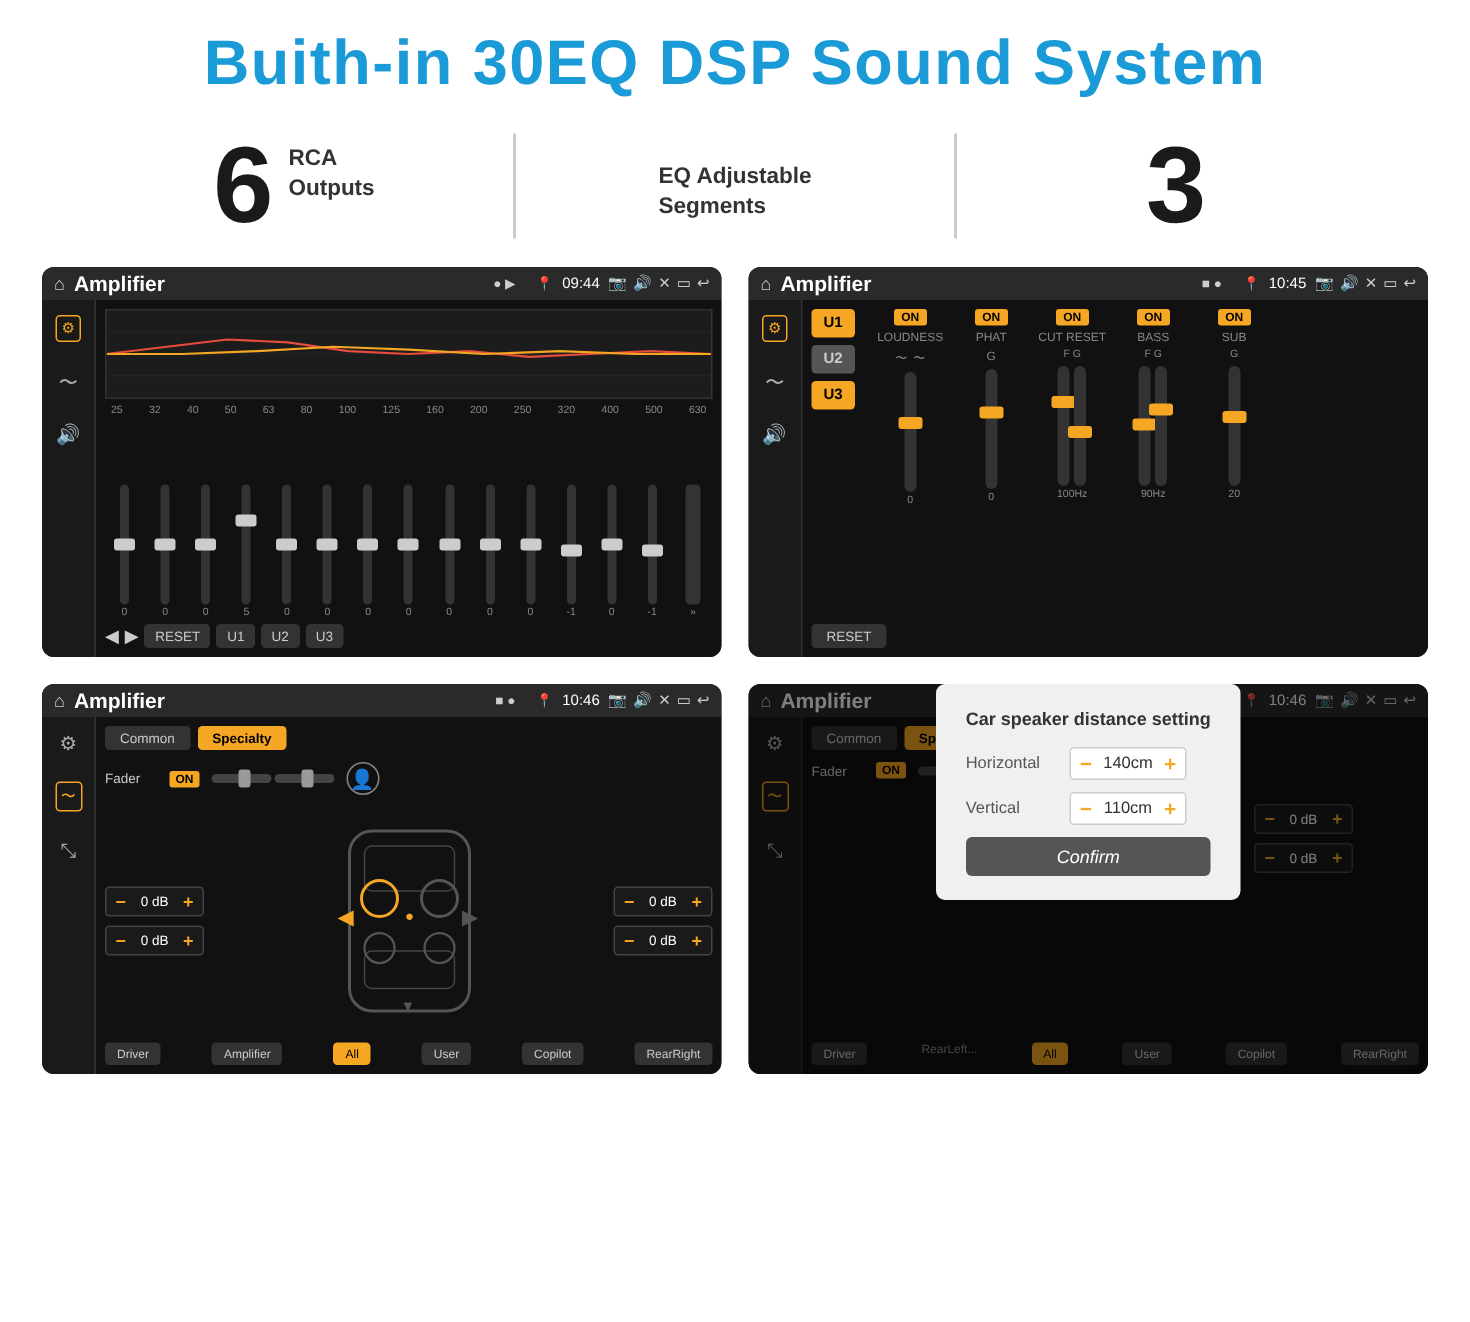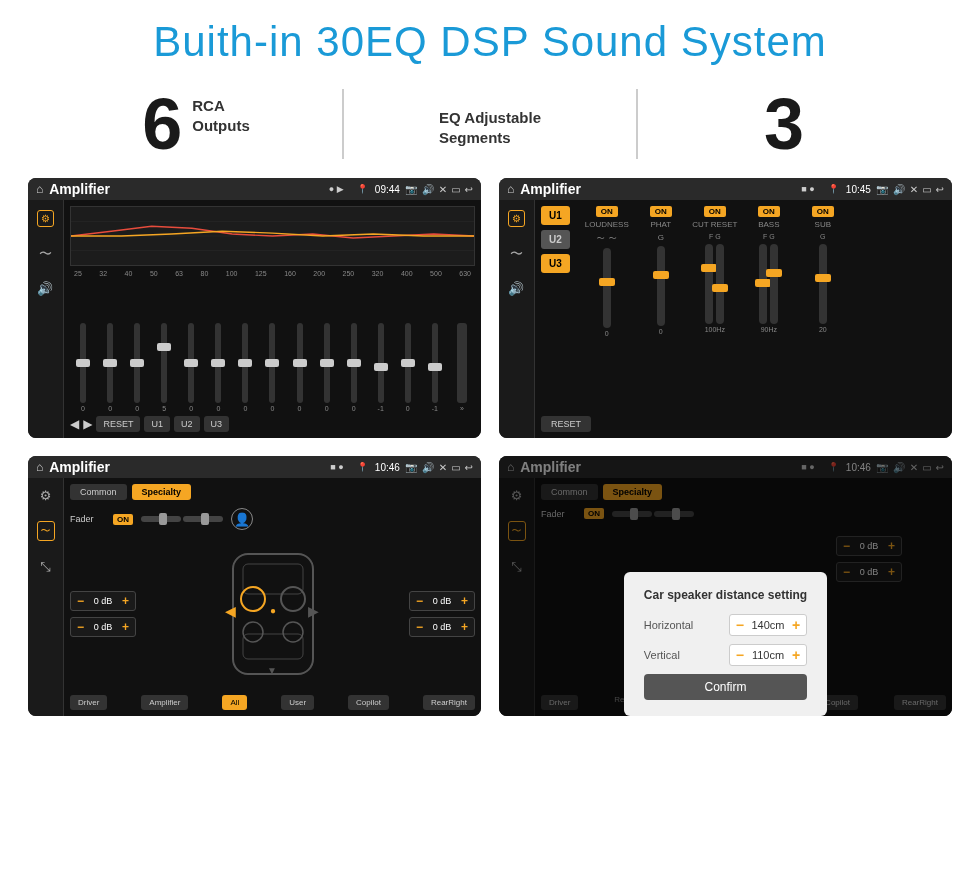--- a/index.html
+++ b/index.html
@@ -8,21 +8,21 @@
       height: 881px;
       background: #ffffff;
       font-family: Arial, sans-serif;
       overflow: hidden;
     }
 
     .main-title {
       text-align: center;
       padding: 18px 0 12px;
       font-size: 42px;
-      font-weight: 400;
+      font-weight: 700;
       color: #1a9ad7;
       letter-spacing: 1px;
     }
 
     .stats-row {
       display: flex;
       justify-content: center;
       align-items: center;
       padding: 10px 60px 18px;
       gap: 0;
@@ -443,21 +443,21 @@
       background: #f5a623;
       color: #000;
     }
 
     
     .dialog-overlay {
       position: absolute;
       top: 0; left: 0; right: 0; bottom: 0;
       background: rgba(0,0,0,0.5);
       display: flex;
-      align-items: flex-end;
+      align-items: flex-start;
       justify-content: center;
       z-index: 10;
     }
 
     .dialog-box {
       background: #f0f0f0;
       border-radius: 6px;
       padding: 16px 20px;
       min-width: 200px;
       max-width: 85%;
@@ -467,21 +467,21 @@
       font-size: 12px;
       font-weight: bold;
       color: #333;
       margin-bottom: 12px;
       text-align: center;
     }
 
     .dialog-row {
       display: flex;
       align-items: center;
-      gap: 20px;
+      gap: 4px;
       margin-bottom: 8px;
     }
 
     .dialog-row-label {
       color: #555;
       font-size: 11px;
       width: 65px;
     }
 
     .dialog-control {
@@ -520,20 +520,21 @@
       width: 100%;
       background: #555;
       color: #fff;
       border: none;
       border-radius: 4px;
       padding: 6px;
       font-size: 12px;
       text-align: center;
       margin-top: 0;
       cursor: pointer;
+      font-style: italic;
     }
 
     .user-icon-circle {
       width: 22px;
       height: 22px;
       border: 1px solid #888;
       border-radius: 50%;
       display: flex;
       align-items: center;
       justify-content: center;

